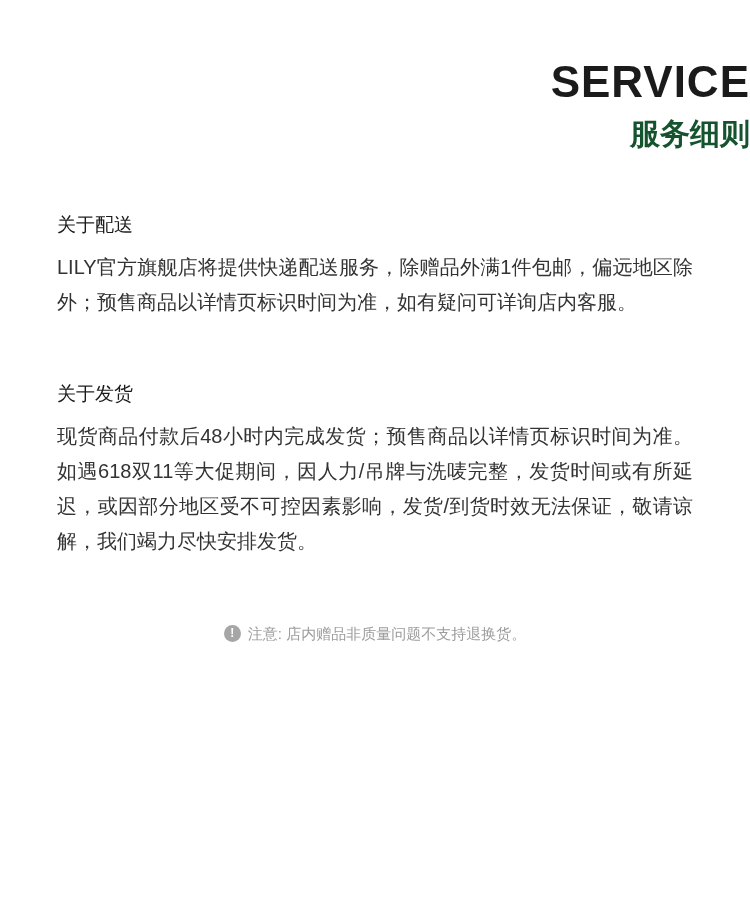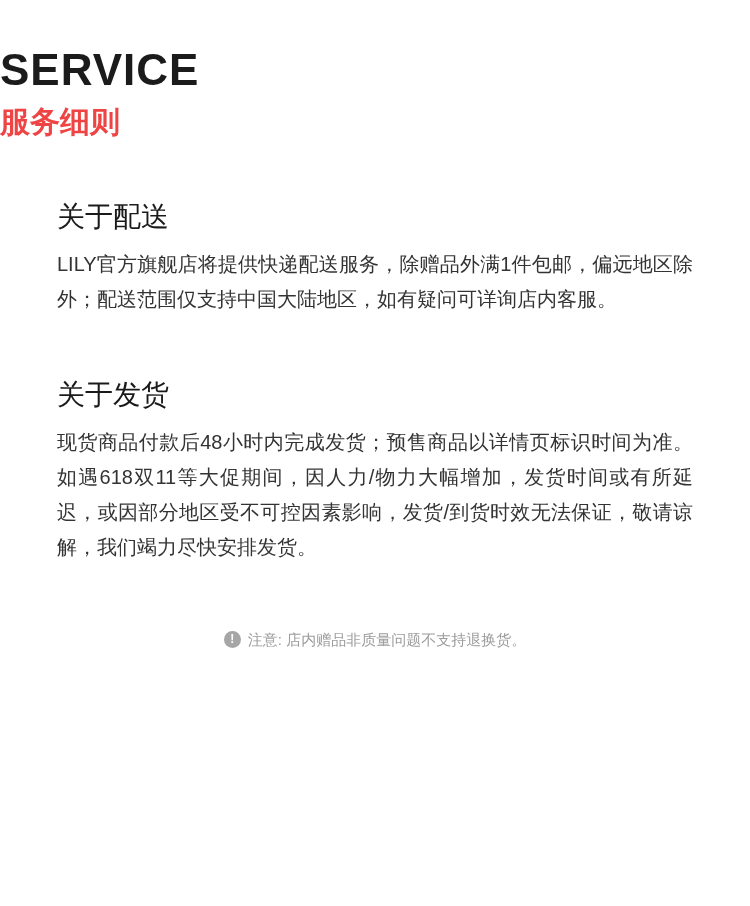--- a/index.html
+++ b/index.html
@@ -4,34 +4,34 @@
 <style>
   html,body { margin:0; padding:0; }
   body { background:#ffffff; }
   .page {
     width:750px; height:906px;
     background:#ffffff;
     overflow:hidden;
     font-family:"Liberation Sans","DejaVu Sans",sans-serif;
     box-sizing:border-box;
   }
-  .header { text-align:left; padding-top:48px; }
+  .header { text-align:right; padding-top:60px; }
   .header .title {
     font-size:44px; font-weight:700; letter-spacing:1px;
     color:#1b1b1b; line-height:1;
   }
   .header .subtitle {
-    font-size:30px; font-weight:700; color:#ef4444;
+    font-size:30px; font-weight:700; color:#14532d;
     margin-top:15px; line-height:1;
   }
   .content { padding:0 57px; }
   .section { margin-top:64px; }
   .section:first-child { margin-top:66px; }
   .section-heading {
-    font-size:28px; font-weight:400; color:#1a1a1a; line-height:1;
+    font-size:19px; font-weight:400; color:#1a1a1a; line-height:1;
   }
   .section-body {
     margin-top:16px;
     font-size:20px; color:#333333;
     line-height:35px;
     text-align:justify;
   }
   .note {
     margin-top:66px;
     display:flex; align-items:center; justify-content:center;
@@ -54,26 +54,26 @@
 
   <div class="header">
     <div class="title">SERVICE</div>
     <div class="subtitle">服务细则</div>
   </div>
 
   <div class="content">
 
     <div class="section">
       <div class="section-heading">关于配送</div>
-      <div class="section-body">LILY官方旗舰店将提供快递配送服务，除赠品外满1件包邮，偏远地区除外；配送范围仅支持中国大陆地区，如有疑问可详询店内客服。</div>
+      <div class="section-body">LILY官方旗舰店将提供快递配送服务，除赠品外满1件包邮，偏远地区除外；预售商品以详情页标识时间为准，如有疑问可详询店内客服。</div>
     </div>
 
     <div class="section">
       <div class="section-heading">关于发货</div>
-      <div class="section-body">现货商品付款后48小时内完成发货；预售商品以详情页标识时间为准。如遇618双11等大促期间，因人力/物力大幅增加，发货时间或有所延迟，或因部分地区受不可控因素影响，发货/到货时效无法保证，敬请谅解，我们竭力尽快安排发货。</div>
+      <div class="section-body">现货商品付款后48小时内完成发货；预售商品以详情页标识时间为准。如遇618双11等大促期间，因人力/吊牌与洗唛完整，发货时间或有所延迟，或因部分地区受不可控因素影响，发货/到货时效无法保证，敬请谅解，我们竭力尽快安排发货。</div>
     </div>
 
     <div class="section">
     </div>
 
     <div class="note">
       <span class="note-icon">!</span>
       <span class="note-text">注意: 店内赠品非质量问题不支持退换货。</span>
     </div>
 

